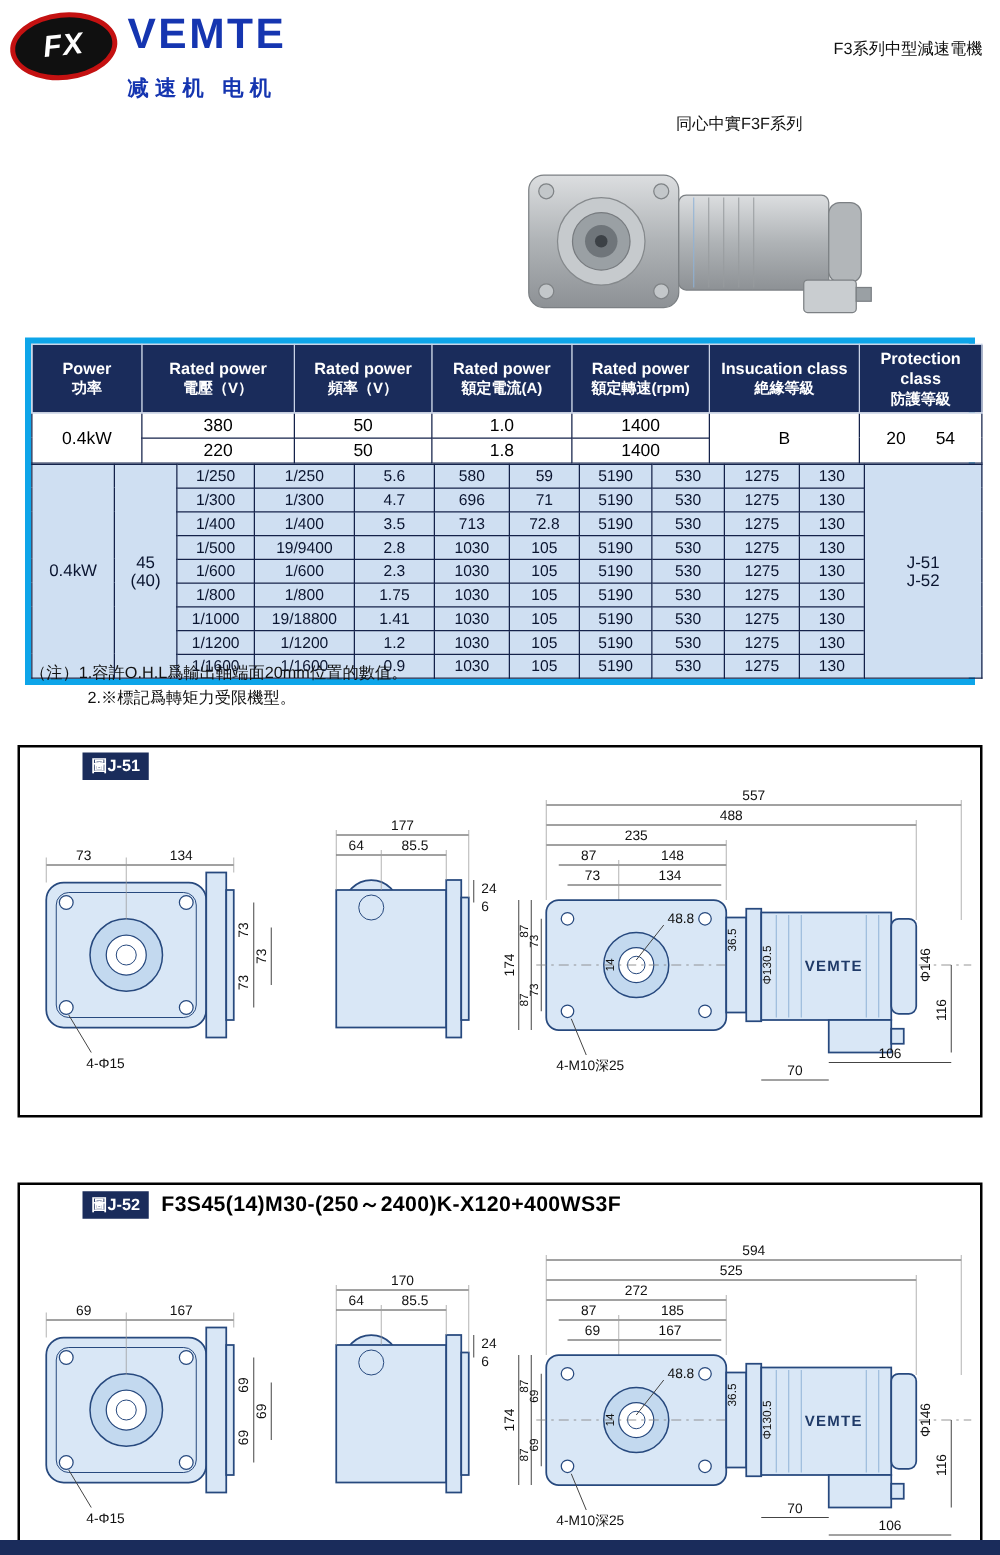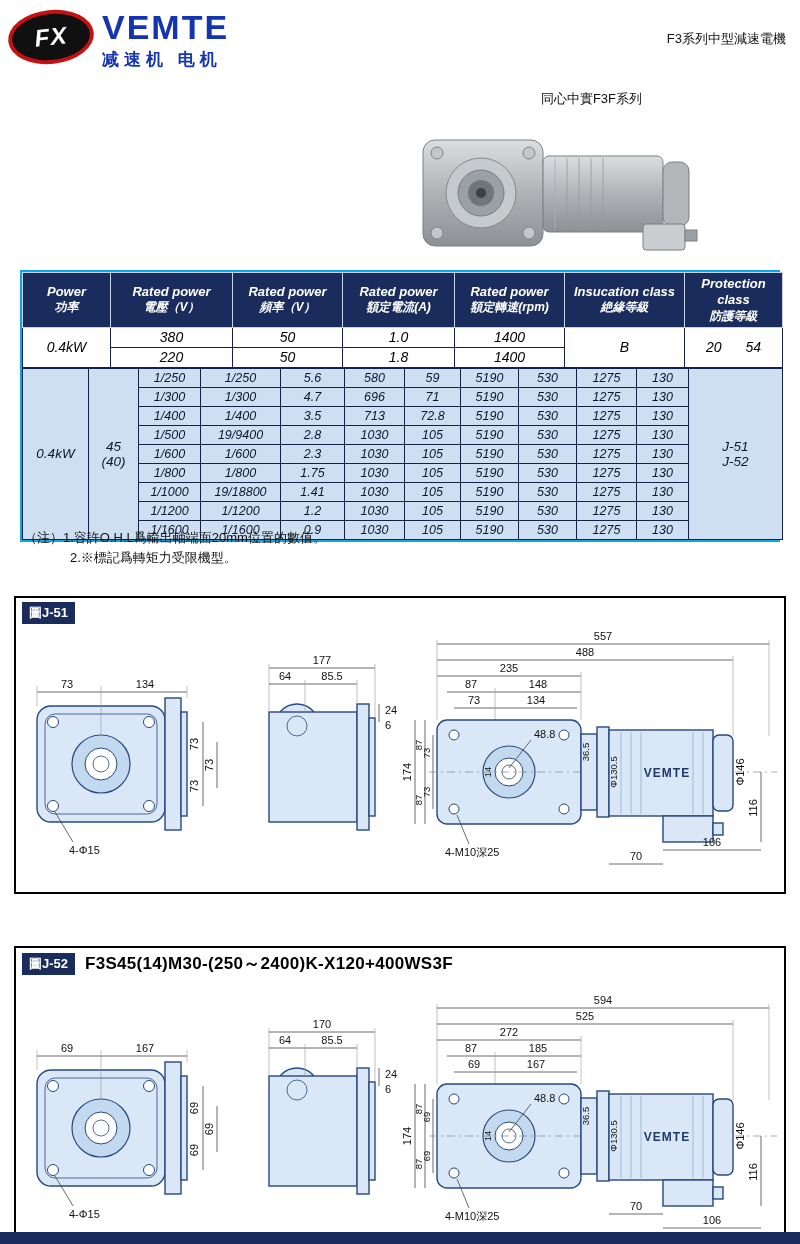--- a/index.html
+++ b/index.html
@@ -7,31 +7,31 @@
   body { font-family: "Liberation Sans", sans-serif; }
   .page { position:relative; width:800px; height:1244px; background:#fff; overflow:hidden; margin:0 auto; }
 
   
   .logo { position:absolute; left:8px; top:10px; display:flex; gap:8px; align-items:flex-start; }
   .logo-oval { width:86px; height:54px; border:4px solid #c41111; border-radius:50%; background:#101010;
                color:#fff; display:flex; align-items:center; justify-content:center;
                font-style:italic; font-weight:bold; font-size:24px; transform:rotate(-6deg); letter-spacing:1px; }
   .brand-text { display:flex; flex-direction:column; }
   .brand-name { color:#1535b0; font-size:34px; font-weight:bold; letter-spacing:2px; line-height:1.05; }
-  .brand-cn   { color:#1535b0; font-size:17px; font-weight:bold; letter-spacing:5px; margin-top:2px; }
+  .brand-cn   { color:#1535b0; font-size:17px; font-weight:bold; letter-spacing:5px; margin-top:13px; }
   .titles { position:absolute; right:14px; top:30px; text-align:right; }
   .title-en { font-size:17px; color:#111; }
   .title-cn { font-size:13px; font-weight:normal; color:#111; margin-top:0; }
   .series-line { position:absolute; right:158px; top:90px; font-size:13px; color:#111; }
 
   
   .photo { position:absolute; left:415px; top:126px; }
 
   
-  .tables { position:absolute; left:20px; top:270px; width:760px; border:2px solid #0ea5e9;font-style:italic; }
+  .tables { position:absolute; left:20px; top:270px; width:760px; border:5px solid #0ea5e9; }
   table { border-collapse:collapse; width:100%; table-layout:fixed; }
   .spec-table th { background:#1a2c5b; color:#fff; font-weight:bold; font-size:13px;
                    border:1px solid #c9d3e6; padding:3px 1px; line-height:1.25; }
   .spec-table th .cn { font-size:12px; font-weight:bold; }
   .spec-table td { border:1px solid #14224a; background:#fff; text-align:center;
                    font-size:14px; height:20px; padding:1px 2px; }
   .prot-cell span { display:inline-block; margin:0 12px; }
   .ratio-table td { border:1px solid #14224a; background:#cfdff2; text-align:center;
                     font-size:12.5px; height:19px; padding:0 2px; color:#0b1530; }
   .ratio-table .merged { font-size:13.5px; }
@@ -40,21 +40,21 @@
   .ref-cell .ref + .ref { }
 
   
   .notes { position:absolute; left:24px; top:528px; font-size:13px; color:#111; line-height:1.55; }
   .notes .indent { padding-left:46px; }
 
   
   .fig { position:absolute; left:14px; width:772px; border:2px solid #000; background:#fff; }
   #fig51 { top:596px; height:298px; }
   #fig52 { top:946px; height:326px; }
-  .fig-head { display:flex; align-items:center; padding:4px 6px 0 6px; }
+  .fig-head { display:flex; align-items:center; padding:4px 6px 0 6px;margin-left:44px; }
   .fig-tag { background:#1a2c5b; color:#fff; font-size:13px; font-weight:bold; padding:2px 7px; }
   .fig-title { font-size:17px; font-weight:bold; margin-left:10px; letter-spacing:.3px; color:#000; }
   .fig-svg { display:block; margin:0 auto; }
 
   
   .body { fill:#d9e7f6; stroke:#27497e; stroke-width:1.4; }
   .boss { fill:#c3d9ef; stroke:#27497e; stroke-width:1.2; }
   .hole { fill:#fff; stroke:#27497e; stroke-width:1; }
   .thin { fill:none; stroke:#27497e; stroke-width:.8; }
   .fin  { stroke:#8fb2d6; stroke-width:.8; }

